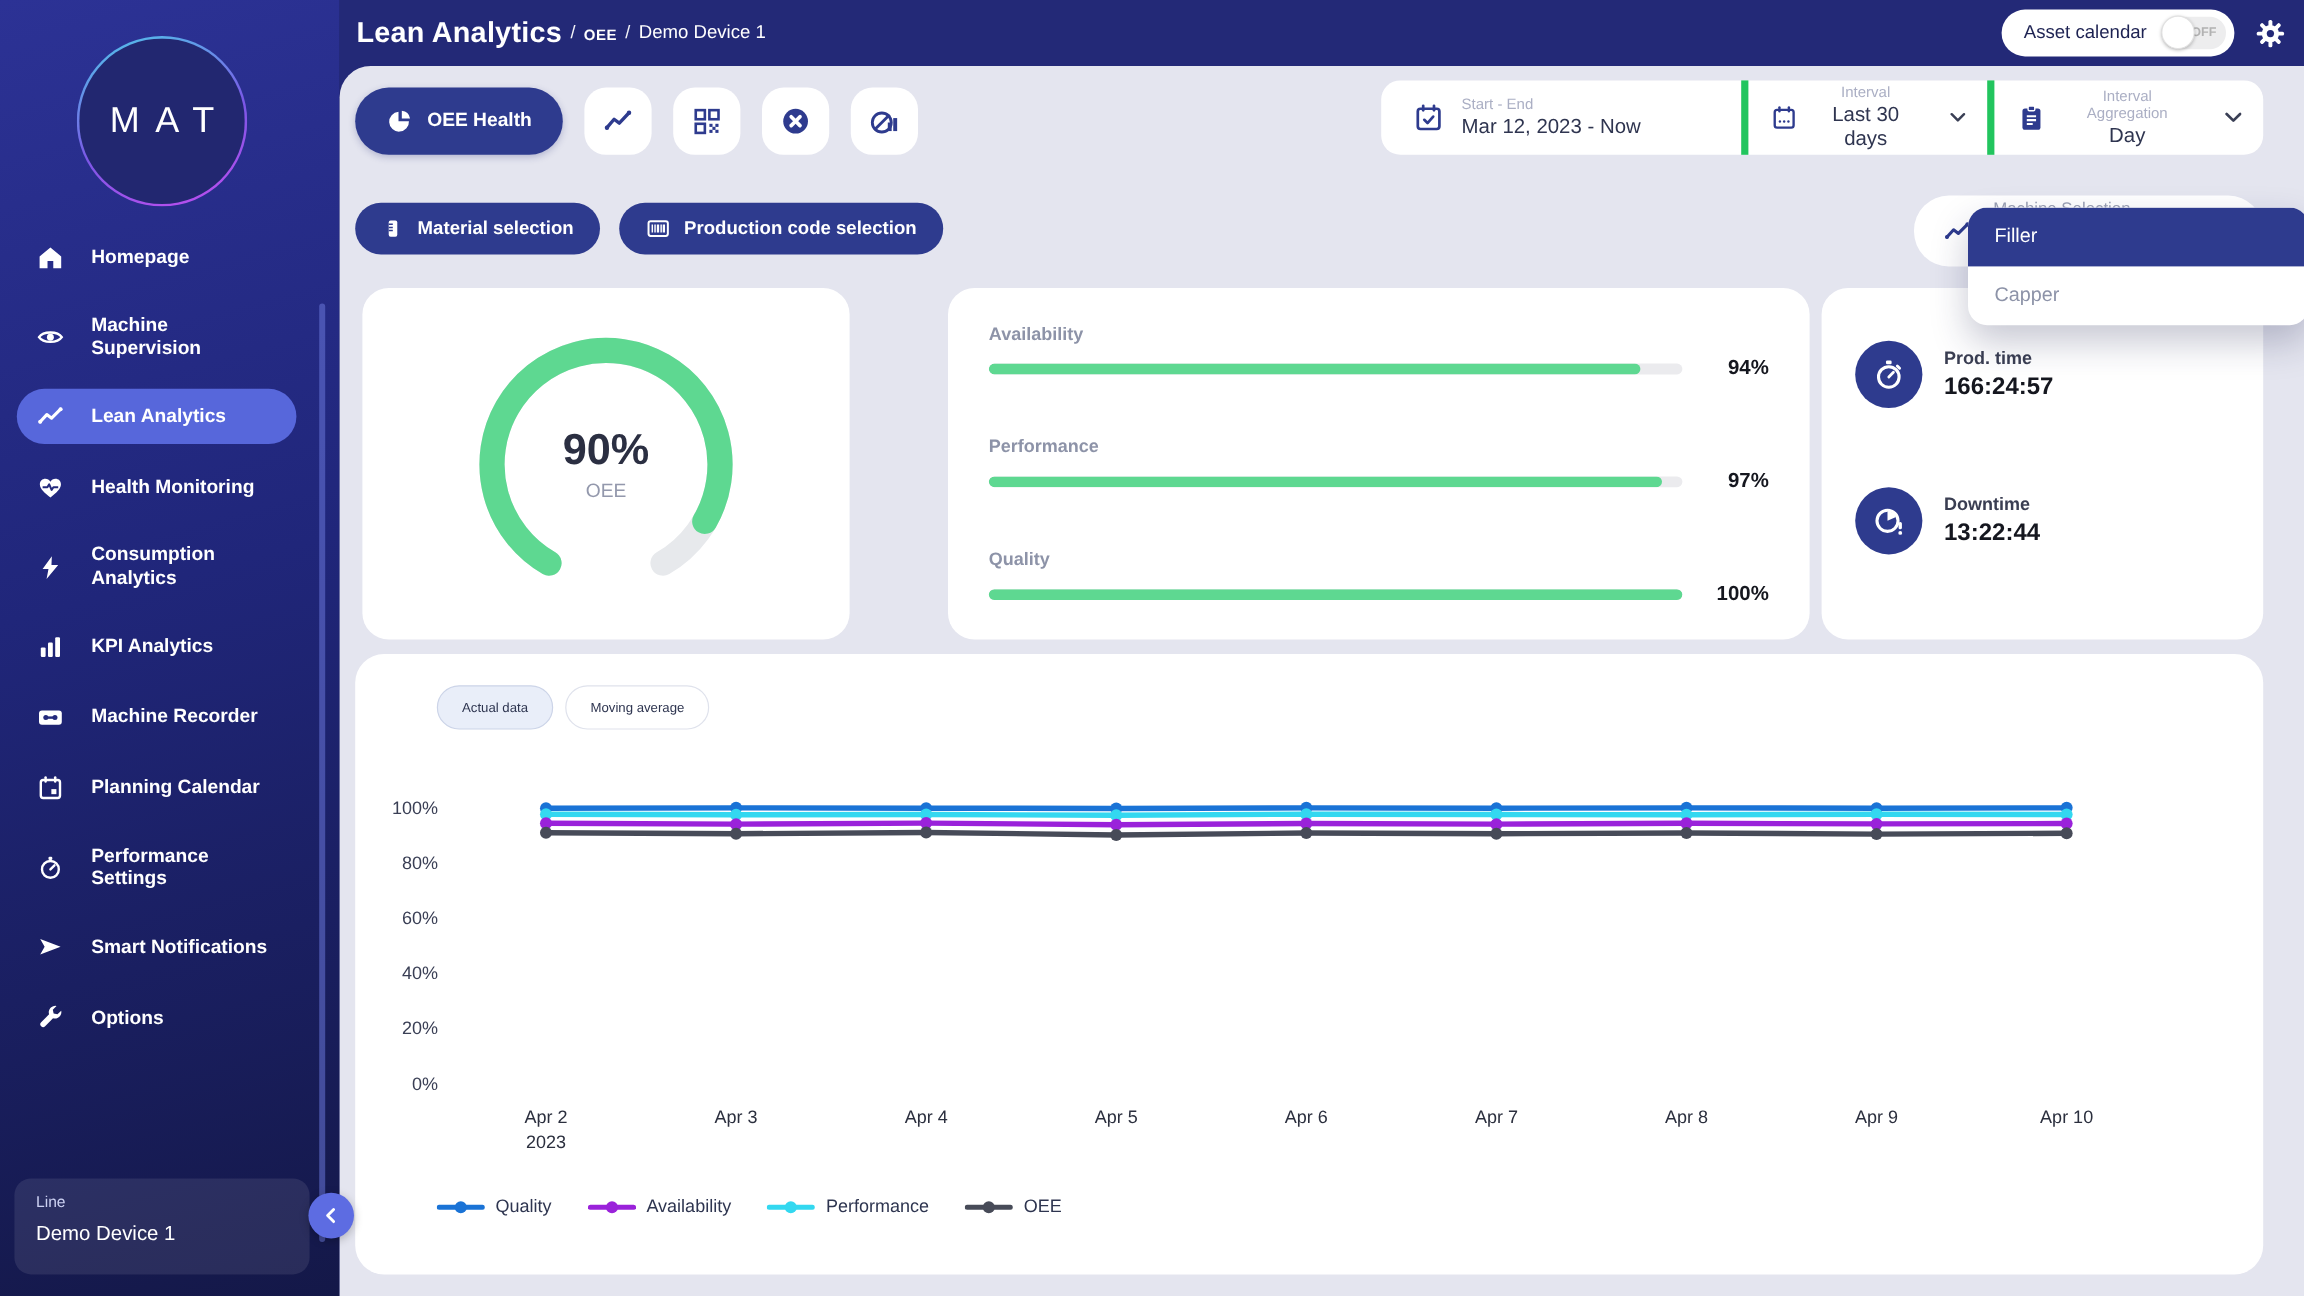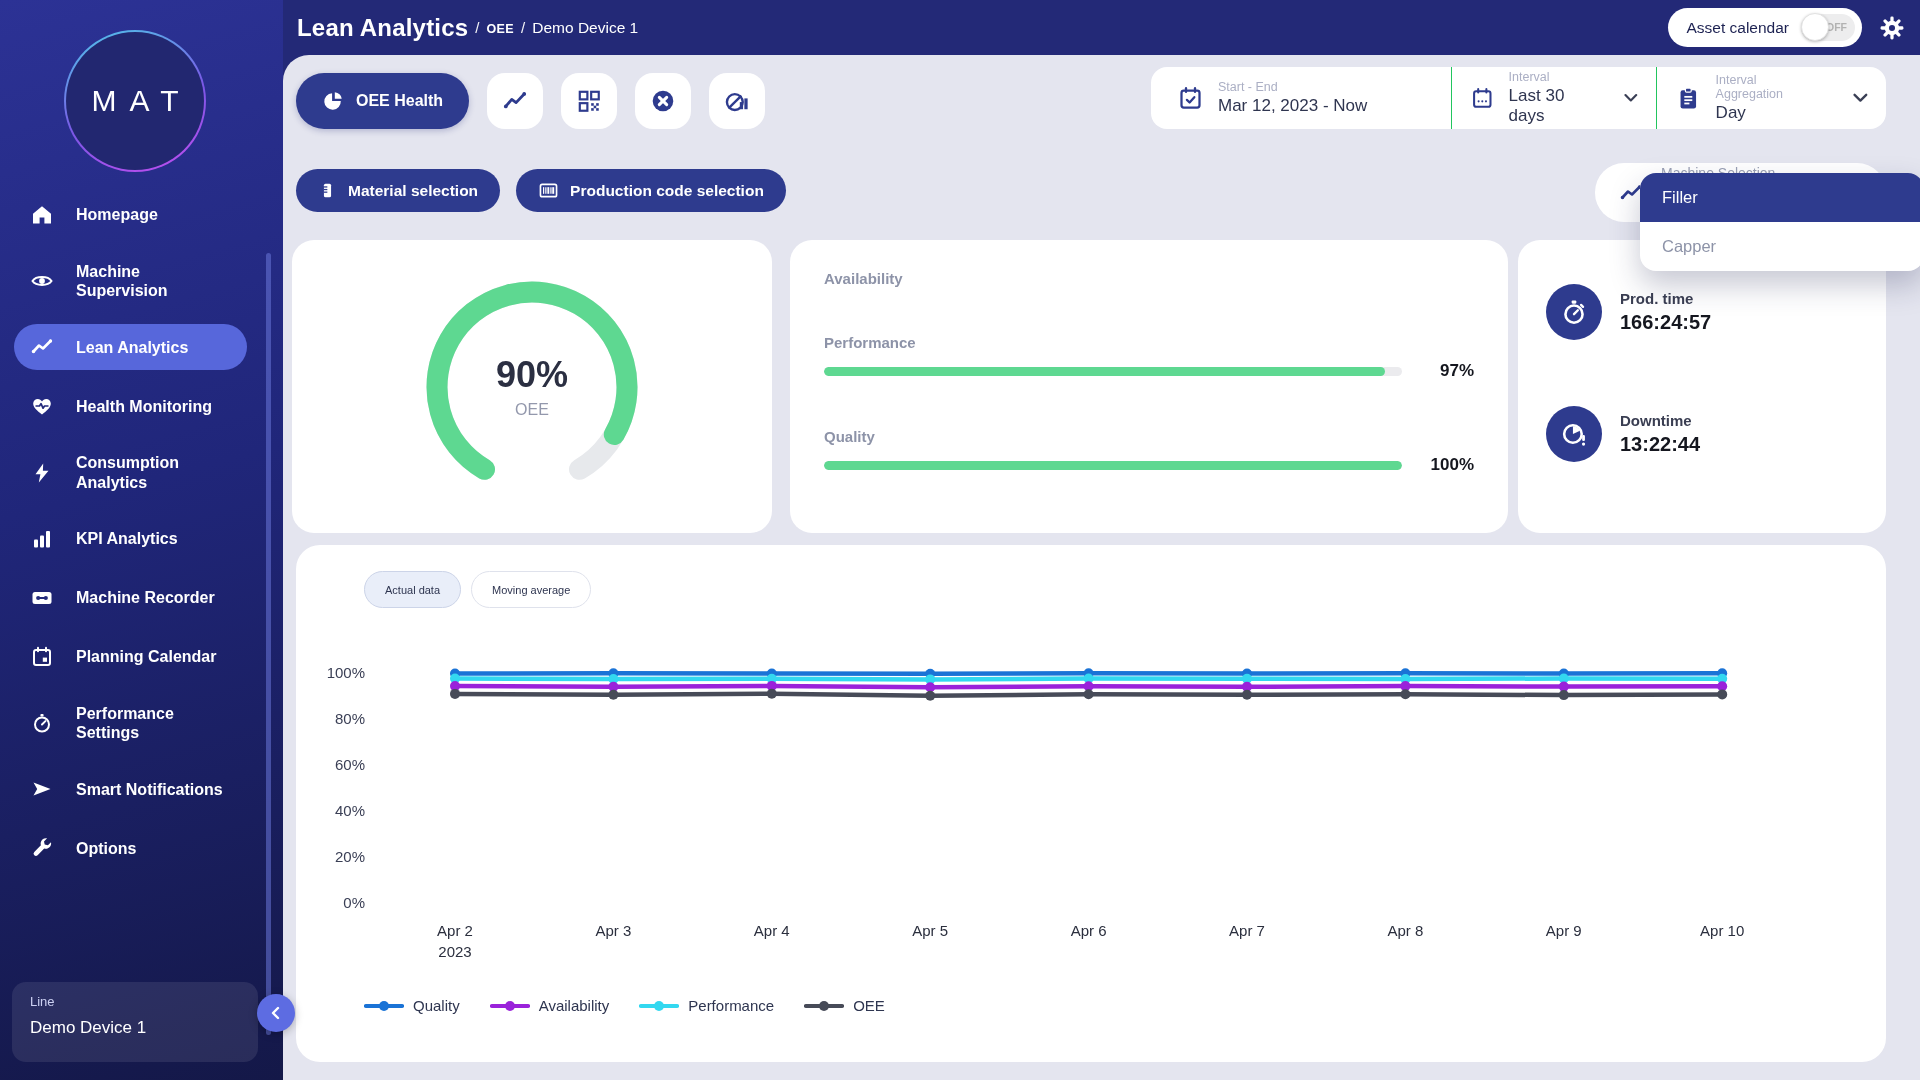--- a/index.html
+++ b/index.html
@@ -54,21 +54,21 @@
   .toolbar{position:absolute;left:13px;top:18px;display:flex;gap:18px;}
   .btn-primary{height:56px;border-radius:28px;background:#2e3b8e;color:#fff;display:flex;
     align-items:center;gap:12px;padding:0 26px;font-size:16px;font-weight:bold;cursor:pointer;
     box-shadow:0 2px 6px rgba(30,40,120,.25);}
   .icon-btn{width:56px;height:56px;border-radius:18px;background:#fff;display:flex;
     align-items:center;justify-content:center;cursor:pointer;}
 
   .date-card{position:absolute;top:12px;right:34px;width:735px;height:62px;background:#fff;
     border-radius:16px;display:flex;align-items:center;}
   .date-section{display:flex;align-items:center;gap:14px;padding:0 18px;height:100%;cursor:pointer;}
-  .date-section + .date-section{border-left:1px solid #22c55e;}
+  .date-section + .date-section{border-left:6px solid #22c55e;text-align:center;}
   .ds-texts{display:flex;flex-direction:column;gap:2px;}
   .ds-label{font-size:12.5px;color:#abafc4;}
   .ds-value{font-size:17px;color:#2f3550;}
   .ds-chev{margin-left:14px;}
   .w300{width:300px;padding-left:26px;} .w205{width:205px;} .w230{width:230px;}
 
   
   .filter-row{position:absolute;left:13px;top:114px;display:flex;gap:16px;}
   .btn-filter{height:43px;border-radius:22px;background:#2e3b8e;color:#fff;display:flex;
     align-items:center;gap:11px;padding:0 22px;font-size:15.5px;font-weight:bold;cursor:pointer;}
@@ -79,21 +79,21 @@
   .machine-pill .mp-label{position:absolute;left:66px;top:2px;font-size:14px;color:#9aa0b4;}
   .dropdown{position:absolute;left:1357px;top:118px;width:284px;border-radius:16px;z-index:5;
     box-shadow:0 14px 30px rgba(30,35,80,.25);overflow:hidden;background:#fff;}
   .dd-option{height:49px;display:flex;align-items:center;padding-left:22px;font-size:16.5px;cursor:pointer;}
   .dd-option.selected{background:#2e3b8e;color:#fff;}
   .dd-option.plain{color:#8d93a8;}
 
   
   .kpi-row{position:absolute;left:0;top:185px;width:100%;height:293px;}
   .card{position:absolute;background:#fff;border-radius:22px;top:0;height:293px;}
-  .card-gauge{left:9px;width:480px;display:flex;align-items:center;justify-content:center;}
+  .card-gauge{left:19px;width:406px;display:flex;align-items:center;justify-content:center;}
   .gauge-wrap{position:relative;width:260px;height:260px;}
   .gauge-center{position:absolute;inset:0;display:flex;flex-direction:column;align-items:center;
     justify-content:center;gap:5px;}
   .gauge-value{font-size:36px;font-weight:bold;color:#2b2f42;}
   .gauge-label{font-size:16px;color:#9398ac;}
   .card-metrics{left:507px;width:718px;padding:30px 34px 0 34px;}
   .metric{margin-bottom:47px;}
   .metric-label{font-size:15px;font-weight:bold;color:#8d93a8;margin-bottom:10px;}
   .metric-row{display:flex;align-items:center;gap:16px;}
   .track{flex:1;height:9px;border-radius:5px;background:#ebebee;overflow:hidden;}
@@ -396,20 +396,26 @@
           <div class="gauge-center">
             <span class="gauge-value">90%</span>
             <span class="gauge-label">OEE</span>
           </div>
         </div>
       </div>
 
       <div class="card card-metrics">
         <div class="metric">
           <div class="metric-label">Availability</div>
+          <div class="metric-row">
+            <div class="track">
+                <div class="fill" style="width: 94%;"></div>
+              </div>
+            <div class="metric-value">94%</div>
+          </div>
         </div>
         <div class="metric">
           <div class="metric-label">Performance</div>
           <div class="metric-row">
             <div class="track">
                 <div class="fill" style="width: 97%;"></div>
               </div>
             <div class="metric-value">97%</div>
           </div>
         </div>

